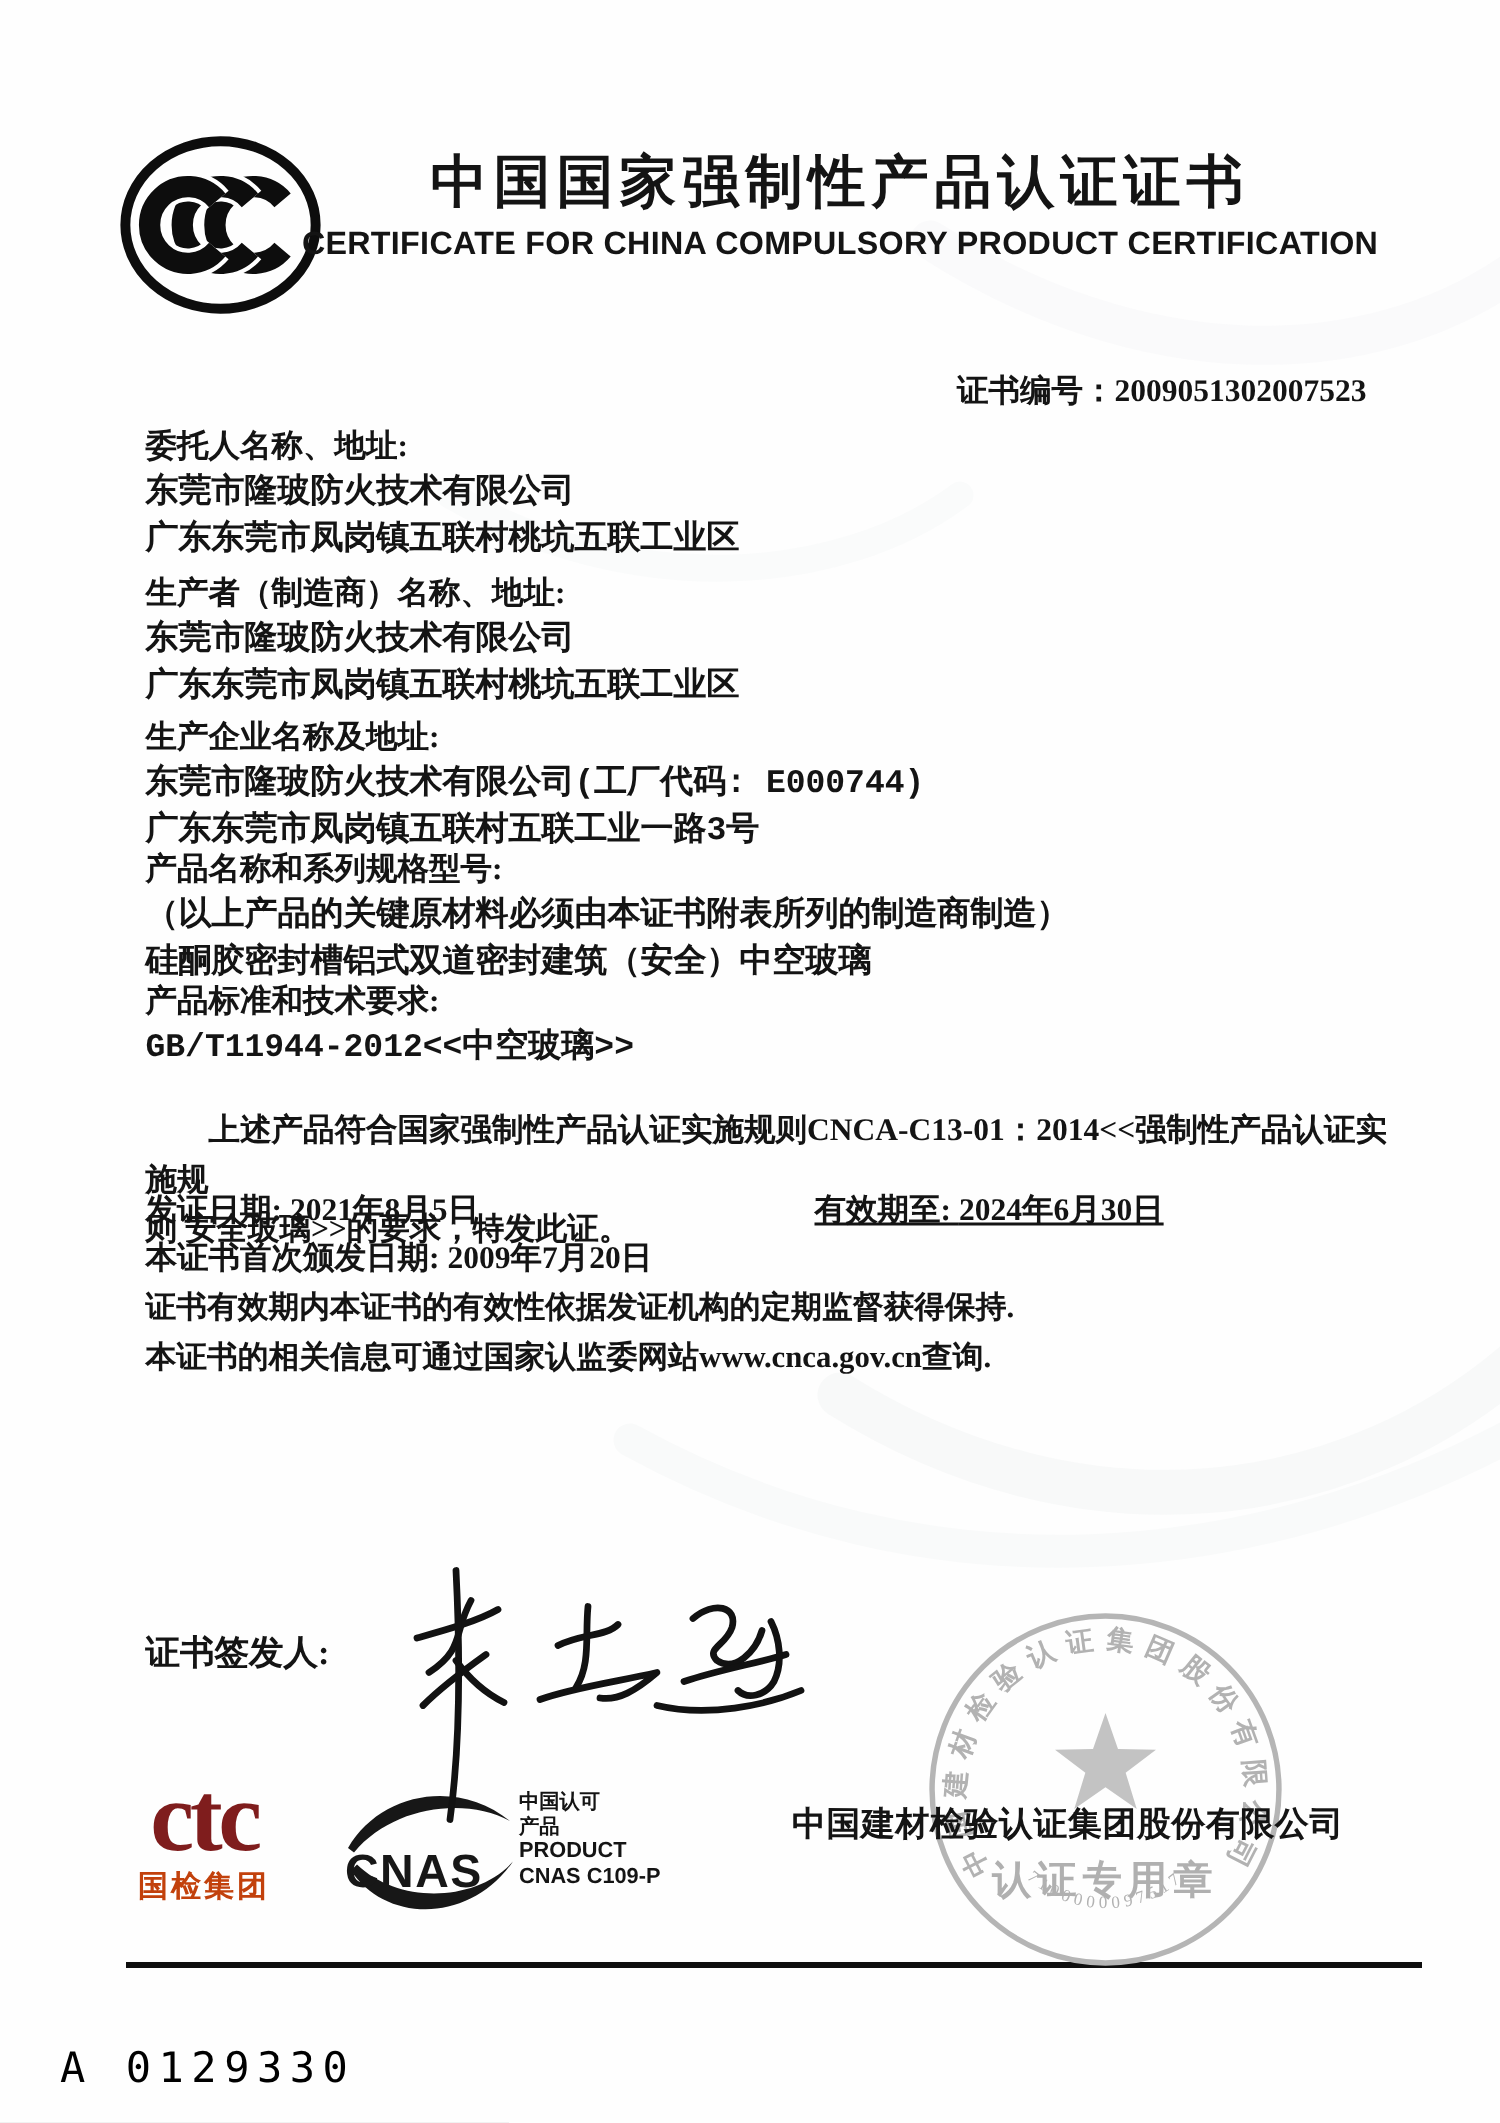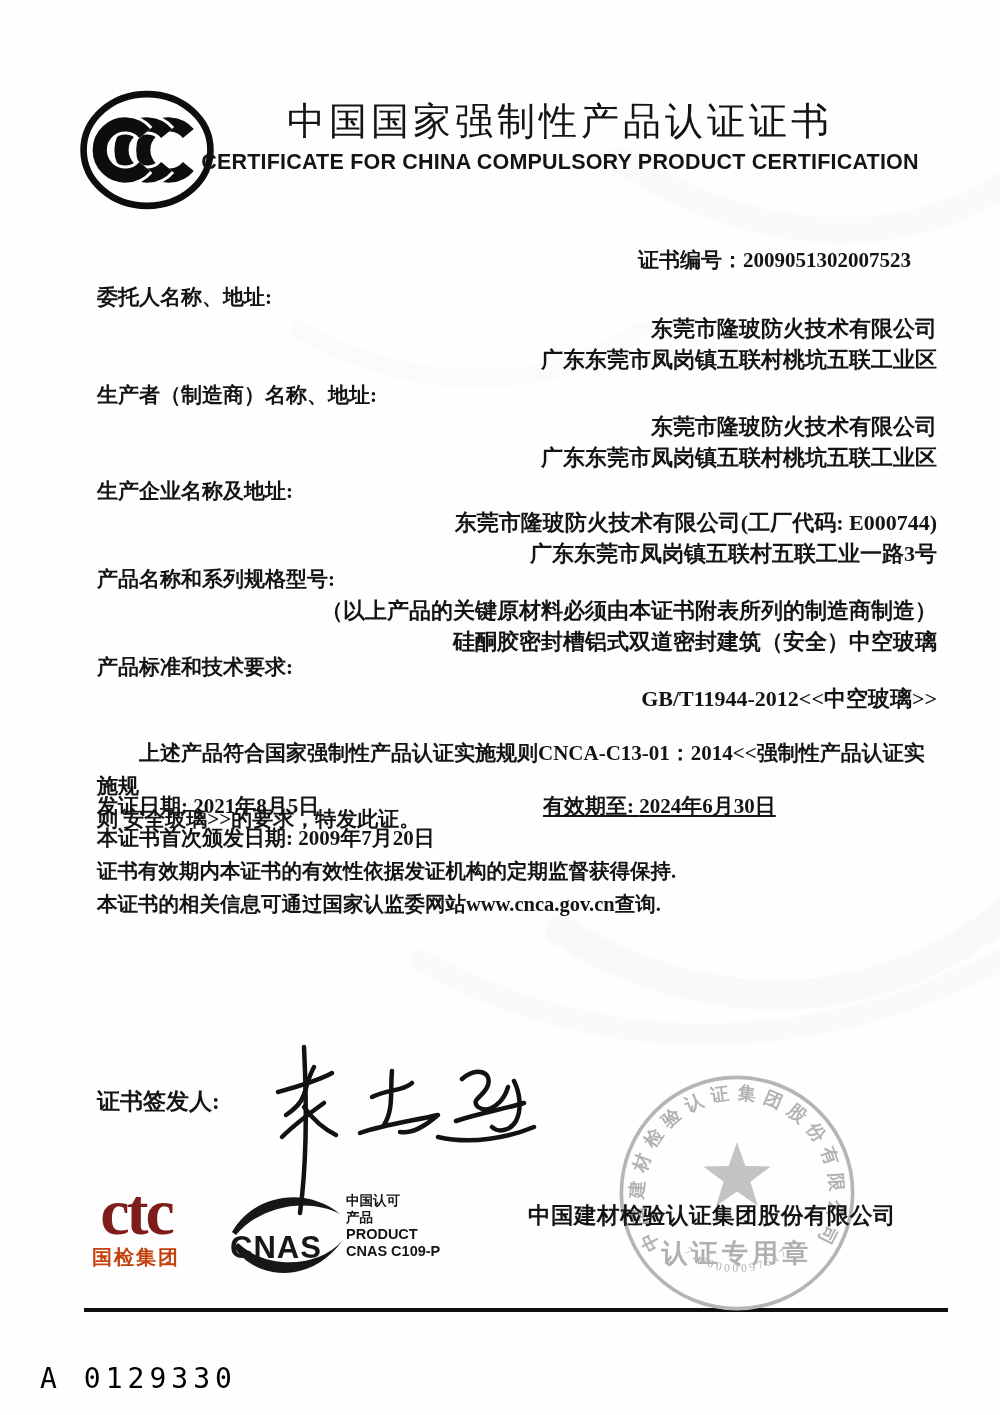--- a/index.html
+++ b/index.html
@@ -4,30 +4,30 @@
 <style>
   html,body{margin:0;padding:0;background:#e8e8e8;}
   .page{position:relative;width:1000px;height:1415px;background:#fefefe;overflow:hidden;
         font-family:"Liberation Serif","DejaVu Serif",serif;color:#141414;}
   .wm{position:absolute;inset:0;z-index:0;}
   .content{position:absolute;inset:0;z-index:1;}
 
   
   .ccc-logo{position:absolute;left:76px;top:86px;}
   .title-cn{position:absolute;left:230px;top:96px;width:660px;text-align:center;
-            font-size:38px;font-weight:400;letter-spacing:4px;}
+            font-size:38px;font-weight:700;letter-spacing:4px;}
   .title-en{position:absolute;left:130px;top:150px;width:860px;text-align:center;
             font-family:"Liberation Sans","DejaVu Sans",sans-serif;
             font-size:21.5px;font-weight:700;letter-spacing:.2px;}
 
   .cert-no{position:absolute;left:638px;top:246px;font-size:21px;font-weight:700;}
 
   .sec{position:absolute;left:97px;width:840px;}
   .sec .lbl{font-size:21px;font-weight:700;}
-  .sec .lines{text-align:right;margin-top:2px;}
+  .sec .lines{text-align:left;margin-top:2px;font-family:Liberation Mono, monospace;}
   .sec .line{font-size:22px;font-weight:700;line-height:31px;}
 
   .statement{position:absolute;left:97px;top:737px;width:845px;font-size:21px;font-weight:700;line-height:33px;}
   .statement .l1{text-indent:42px;}
 
   .dates{position:absolute;left:0;top:792px;width:1000px;font-size:21px;font-weight:700;}
   .d-issue{position:absolute;left:97px;}
   .d-valid{position:absolute;left:543px;text-decoration:underline;}
   .first-issue{position:absolute;left:97px;top:824px;font-size:21px;font-weight:700;}
   .note{position:absolute;left:97px;font-size:20.5px;font-weight:700;}

